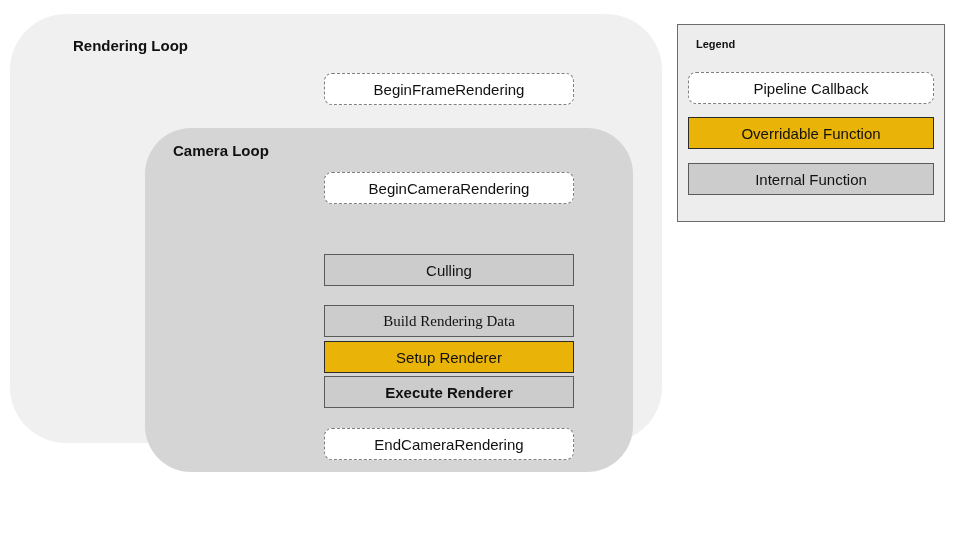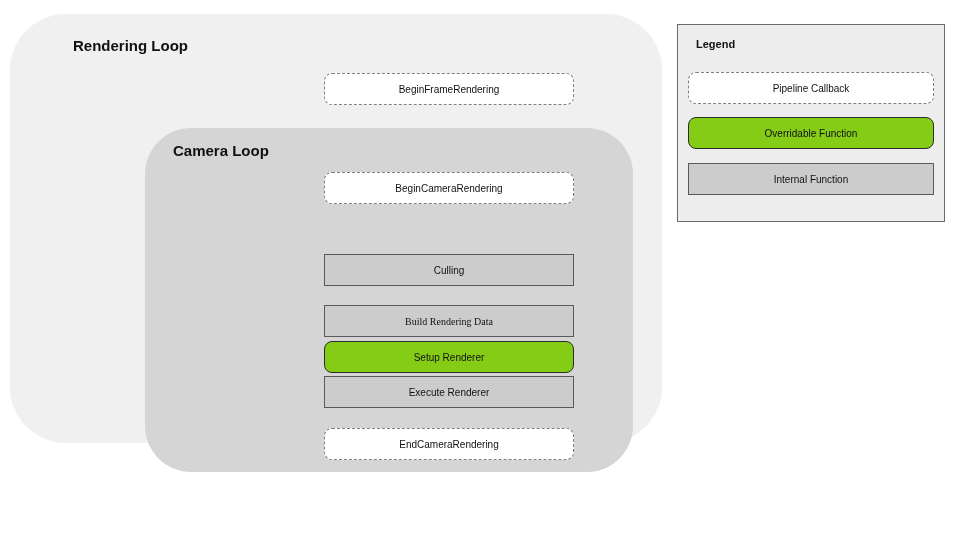--- a/index.html
+++ b/index.html
@@ -49,49 +49,49 @@
 
   
   .node {
     position: absolute;
     box-sizing: border-box;
     width: 250px;
     height: 32px;
     display: flex;
     align-items: center;
     justify-content: center;
-    font-size: 10px;
+    font-size: 15px;
     color: #111;
     white-space: nowrap;
   }
   .pipeline-callback {
     background: #ffffff;
     border: 1.5px dashed var(--dashed-border, #7f7f7f);
     border-radius: 8px;
   }
   .overridable-function {
-    background: #84cc16;
+    background: #eab308;
     border: 1.5px solid var(--solid-border, #2b2b2b);
-    border-radius: 8px;
+    border-radius: 0;
   }
   .internal-function {
     background: var(--internal-fill, #cccccc);
     border: 1.5px solid var(--internal-border, #5a5a5a);
     border-radius: 0;
   }
 
   
   #node-begin-frame      { left: 314px; top:  59px; }
   #node-end-frame        { left: 314px; top: 473px; }
   #node-begin-camera     { left: 179px; top:  44px; }
   #node-setup-culling    { left: 179px; top:  93px; }
   #node-culling          { left: 179px; top: 126px; text-align: right; }
   #node-build-data       { left: 179px; top: 177px; font-family: Liberation Serif, serif; }
   #node-setup-renderer   { left: 179px; top: 213px; }
-  #node-execute-renderer { left: 179px; top: 248px; }
+  #node-execute-renderer { left: 179px; top: 248px; font-weight: bold; }
   #node-end-camera       { left: 179px; top: 300px; }
 
   
   #legend {
     position: absolute;
     box-sizing: border-box;
     left: 677px;
     top: 24px;
     width: 268px;
     height: 198px;

